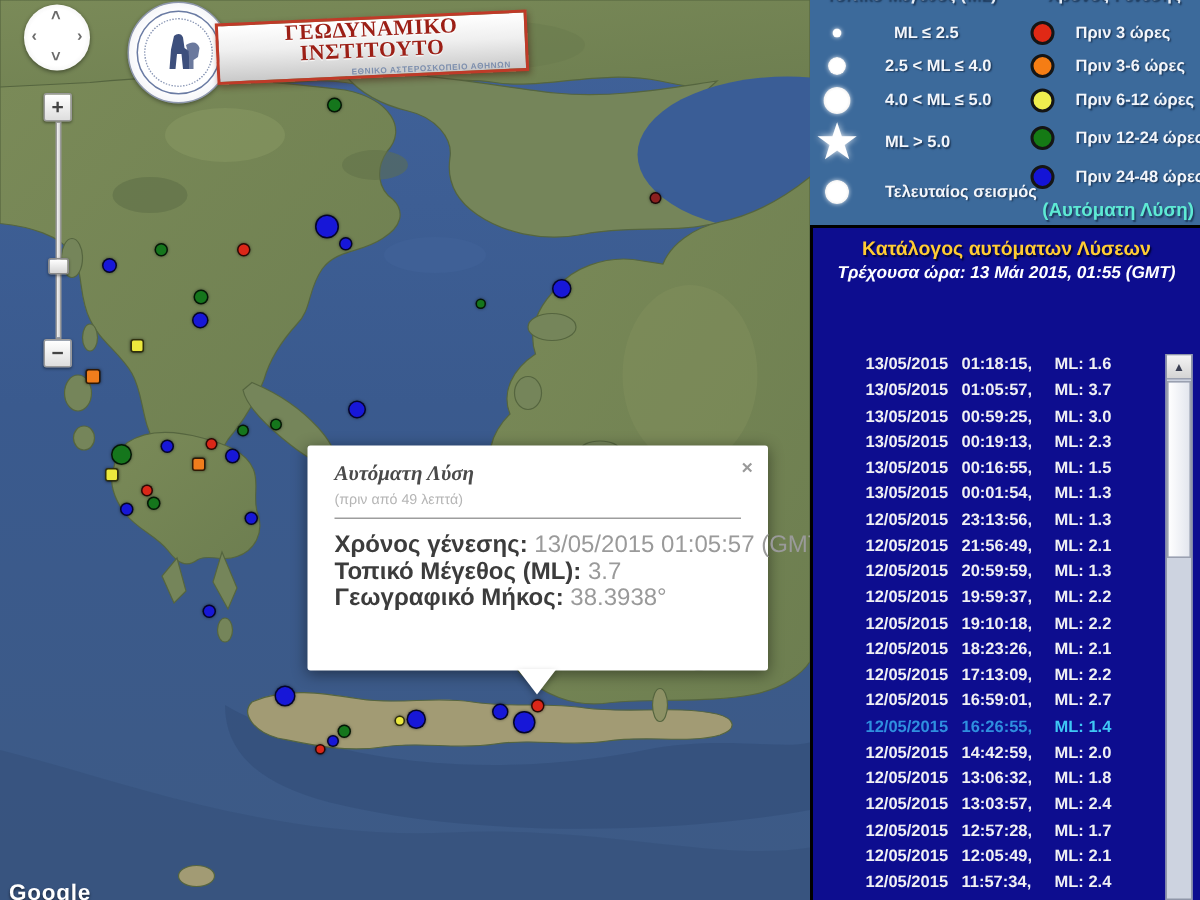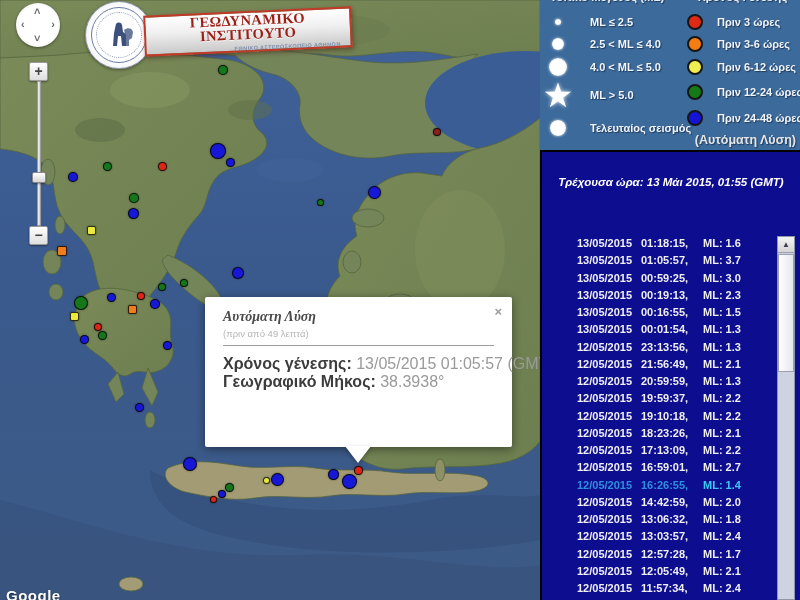--- a/index.html
+++ b/index.html
@@ -85,21 +85,21 @@
   #legend-size-header { left:10px; }
   #legend-time-header { left:158px; }
   .lsym { position:absolute; transform:translate(-50%,-50%); }
   .llabel { position:absolute; transform:translateY(-50%); font-weight:bold; font-size:11px;
             color:#f2f5fa; text-shadow:1px 1px 1px #1e3a5c; white-space:nowrap; }
   .dot-white { background:radial-gradient(#ffffff 55%, #dcdcdc); border-radius:50%;
                box-shadow:0 0 3px rgba(255,255,255,.8); }
   .tdot { width:16px; height:16px; border-radius:50%; border:2px solid #151515; }
   .star { color:#ffffff; text-shadow:0 0 4px rgba(255,255,255,.9); font-size:34px; line-height:1; }
   #auto-note { position:absolute; right:4px; top:133px; font-weight:bold; font-size:12.5px;
-               color:#e5e5e5; text-shadow:1px 1px 1px #1e3a5c; }
+               color:#5eead4; text-shadow:1px 1px 1px #1e3a5c; }
 
   
   #catalog { position:absolute; left:0; top:150px; width:260px; height:450px; background:#0d0d8f;
              border-top:2px solid #000000; border-left:2px solid #000000; }
   #catalog-title { position:absolute; left:0; right:0; top:6px; text-align:center; font-weight:bold;
                    font-size:13px; color:#ffcc33; text-shadow:1px 1px 1px #000033; }
   #catalog-time { position:absolute; left:0; right:0; top:24px; text-align:center; font-weight:bold;
                   font-style:italic; font-size:11.5px; color:#ffffff; }
   #catalog-cols { position:absolute; left:10px; top:55px; font-weight:bold; font-size:11.5px; color:#ffffff; }
   #catalog-list { position:absolute; left:0; top:83px; width:234px; bottom:0; overflow:hidden; }
@@ -256,39 +256,41 @@
     </div>
 
     <div id="popup">
       <div id="popup-title">Αυτόματη Λύση</div>
       <div id="popup-sub">(πριν από 49 λεπτά)</div>
       <div id="popup-close">×</div>
       <div id="popup-divider"></div>
       <div id="popup-fields">
           <div class="pfield"><span class="plabel">Χρόνος γένεσης: </span>
                    <span class="pvalue">13/05/2015  01:05:57 (GMT)</span></div>
+          <div class="pfield"><span class="plabel">Τοπικό Μέγεθος (ML): </span>
+                   <span class="pvalue">3.7</span></div>
           <div class="pfield"><span class="plabel">Γεωγραφικό Μήκος: </span>
                    <span class="pvalue">38.3938°</span></div>
         </div>
       <div id="popup-tail"></div>
     </div>
 
     <div id="google-mark">Google</div>
   </div>
 
   <div id="sidebar">
 
     <div id="legend">
       <div class="legend-header" id="legend-size-header">Τοπικό Μέγεθος (ML)</div>
       <div class="legend-header" id="legend-time-header">Χρόνος Γένεσης</div>
       <div id="legend-sizes">
           <div class="lsym" style="left: 18px; top: 22px; position: absolute;">
             <div class="dot-white" style="width: 6px; height: 6px;"></div>
           </div>
-          <div class="llabel" style="left: 50px; top: 22px;">ML ≤ 2.5</div>
+          <div class="llabel" style="left: 56px; top: 22px;">ML ≤ 2.5</div>
           <div class="lsym" style="left: 18px; top: 44px; position: absolute;">
             <div class="dot-white" style="width: 12px; height: 12px;"></div>
           </div>
           <div class="llabel" style="left: 50px; top: 44px;">2.5 &lt; ML ≤ 4.0</div>
           <div class="lsym" style="left: 18px; top: 67px; position: absolute;">
             <div class="dot-white" style="width: 18px; height: 18px;"></div>
           </div>
           <div class="llabel" style="left: 50px; top: 67px;">4.0 &lt; ML ≤ 5.0</div>
           <div class="lsym" style="left: 18px; top: 95px; position: absolute;"><span class="star">★</span></div>
           <div class="llabel" style="left: 50px; top: 95px;">ML &gt; 5.0</div>
@@ -316,20 +318,21 @@
           <div class="llabel" style="left: 177px; top: 92px;">Πριν 12-24 ώρες</div>
           <div class="lsym" style="position: absolute; left: 155px; top: 118px;">
             <div class="tdot" style="background: rgb(20, 20, 214);"></div>
           </div>
           <div class="llabel" style="left: 177px; top: 118px;">Πριν 24-48 ώρες</div>
         </div>
       <div id="auto-note">(Αυτόματη Λύση)</div>
     </div>
 
     <div id="catalog">
+      <div id="catalog-title">Κατάλογος αυτόματων Λύσεων</div>
       <div id="catalog-time">Τρέχουσα ώρα: 13 Μάι 2015, 01:55 (GMT)</div>
       <div id="catalog-list">
           <div class="crow" style="top: 0px;">
             <span class="cdate">13/05/2015</span>
                    <span class="ctime">01:18:15,</span>
                    <span class="cmag">ML: 1.6</span>
           </div>
           <div class="crow" style="top: 17.25px;">
             <span class="cdate">13/05/2015</span>
                    <span class="ctime">01:05:57,</span>

